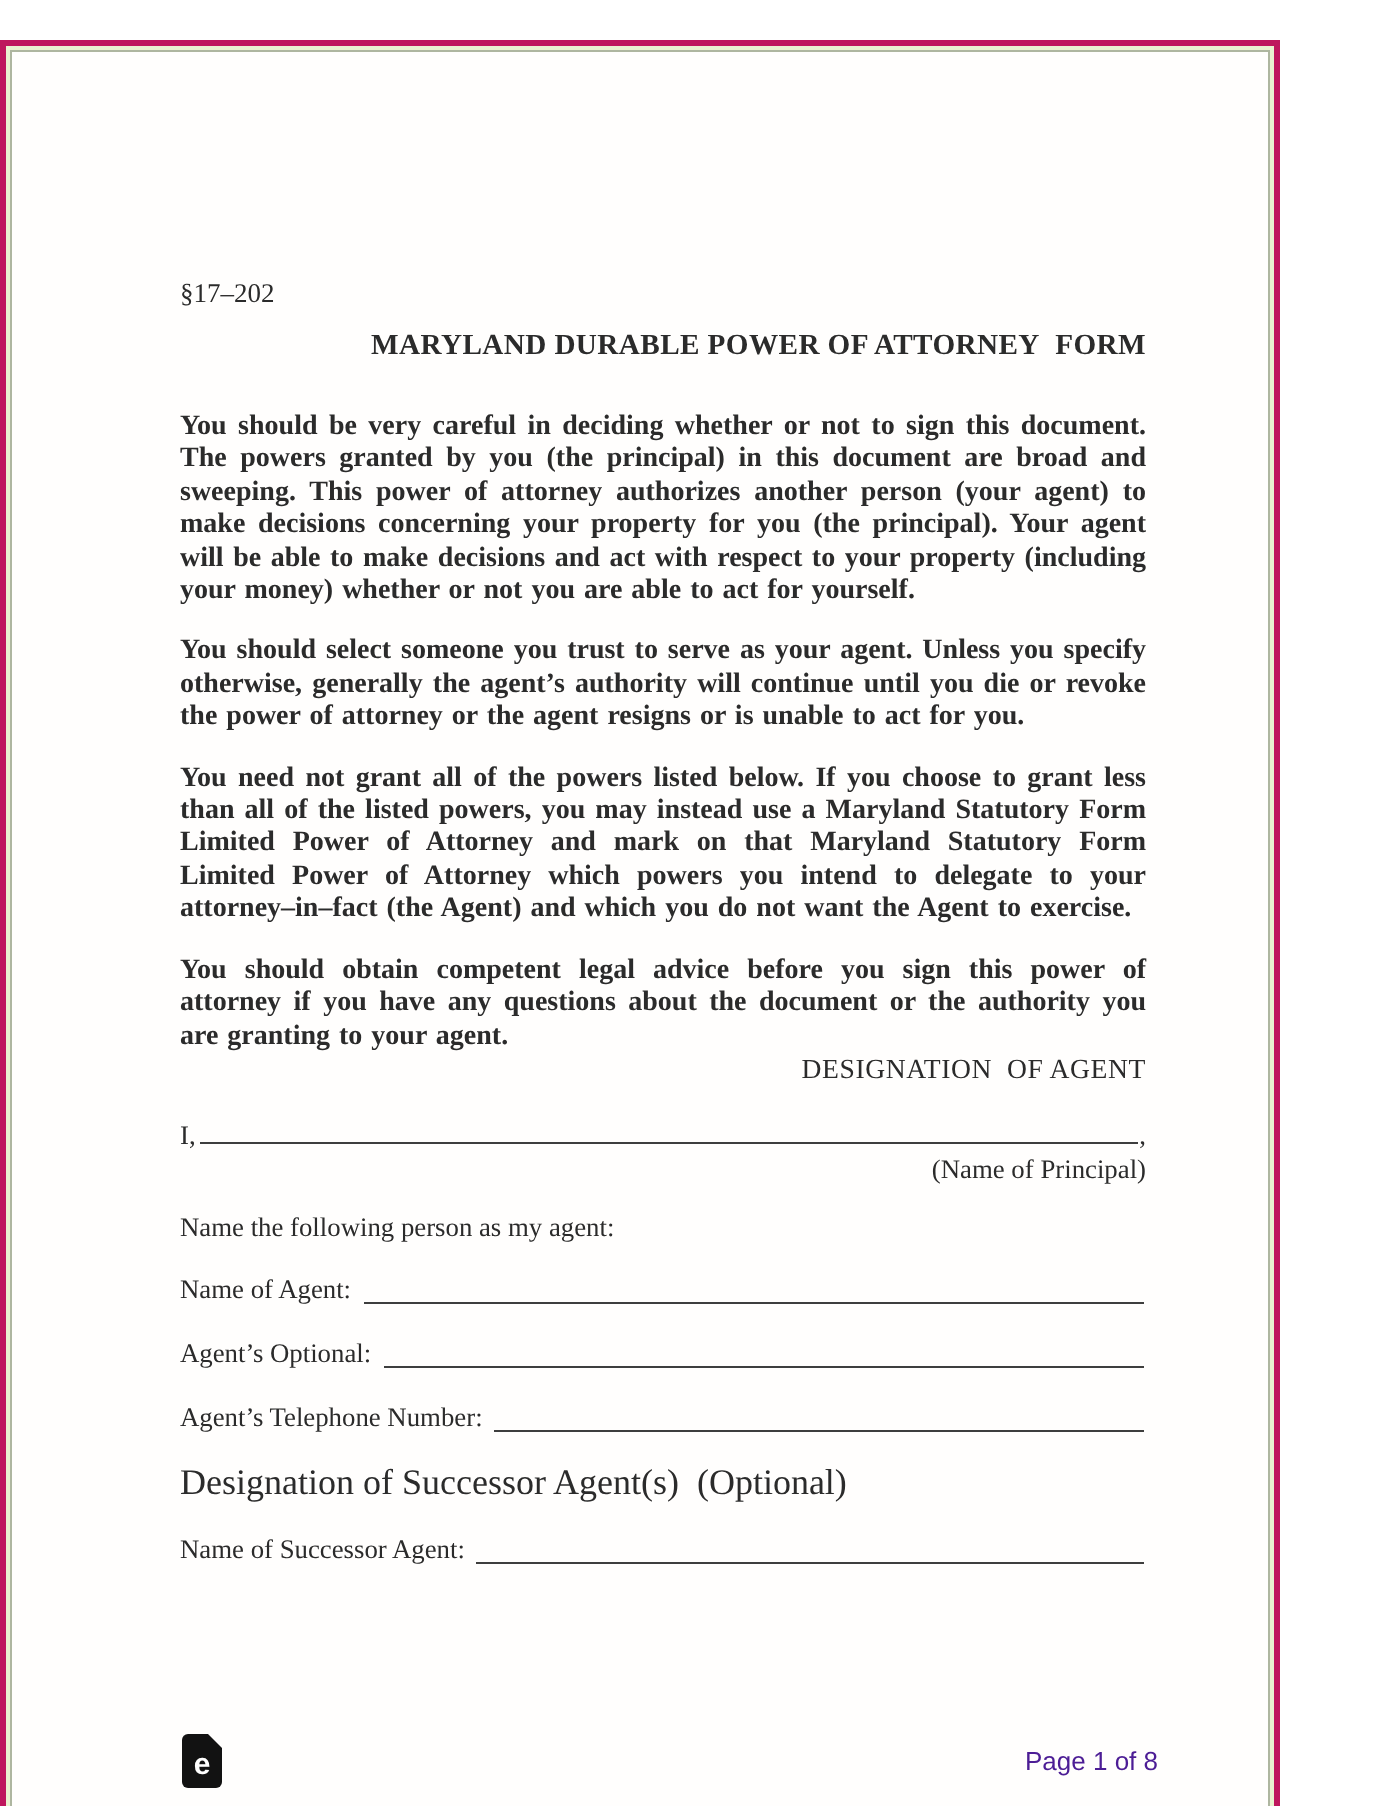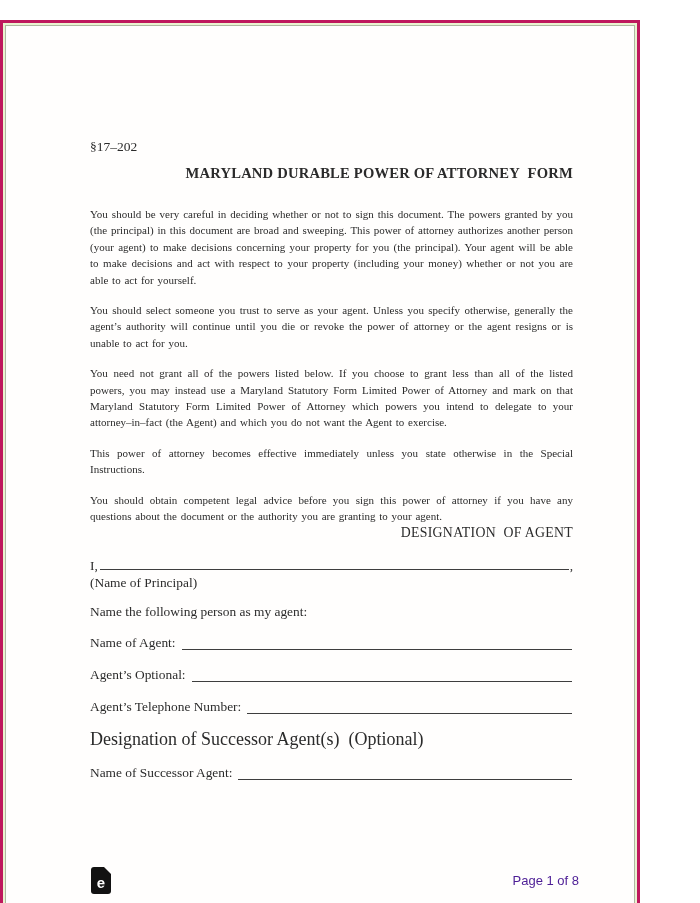--- a/index.html
+++ b/index.html
@@ -32,25 +32,26 @@
     margin: 0 0 10px 0;
   }
   .title {
     font-size: 14.6px;
     font-weight: bold;
     text-align: right;
     letter-spacing: 0.2px;
     margin: 0 0 24px 0;
   }
   .para {
-    font-size: 11px;
+    font-size: 14px;
     line-height: 16.4px;
     text-align: justify;
     margin: 0 0 14px 0;
     word-spacing: 1px;
+    font-weight: bold;
   }
   .caps-heading {
     font-size: 13.8px;
     text-align: right;
     letter-spacing: 0.3px;
     margin: 0;
   }
   .principal-row {
     display: flex;
     align-items: baseline;
@@ -59,21 +60,21 @@
   }
   .fill-line {
     flex: 1 1 auto;
     border-bottom: 1px solid #3e3e3e;
     height: 14px;
     margin: 0 1px 2px 2px;
     min-width: 40px;
   }
   .caption {
     font-size: 13.4px;
-    text-align: left;
+    text-align: right;
     margin: 1px 0 0 0;
   }
   .intro-line {
     font-size: 13.4px;
     margin: 13px 0 0 0;
   }
   .field-row {
     display: flex;
     align-items: center;
     font-size: 13.4px;
@@ -139,21 +140,20 @@
 <div class="frame">
   <div class="page-content">
 
     <div class="statute">§17–202</div>
 
     <h1 class="title">MARYLAND DURABLE POWER OF ATTORNEY&nbsp; FORM</h1>
 
     <p class="para">You should be very careful in deciding whether or not to sign this document. The powers granted by you (the principal) in this document are broad and sweeping. This power of attorney authorizes another person (your agent) to make decisions concerning your property for you (the principal). Your agent will be able to make decisions and act with respect to your property (including your money) whether or not you are able to act for yourself.</p>
     <p class="para">You should select someone you trust to serve as your agent. Unless you specify otherwise, generally the agent’s authority will continue until you die or revoke the power of attorney or the agent resigns or is unable to act for you.</p>
     <p class="para">You need not grant all of the powers listed below. If you choose to grant less than all of the listed powers, you may instead use a Maryland Statutory Form Limited Power of Attorney and mark on that Maryland Statutory Form Limited Power of Attorney which powers you intend to delegate to your attorney–in–fact (the Agent) and which you do not want the Agent to exercise.</p>
-    <p class="para">This power of attorney becomes effective immediately unless you state otherwise in the Special Instructions.</p>
     <p class="para" style="margin-bottom:0;">You should obtain competent legal advice before you sign this power of attorney if you have any questions about the document or the authority you are granting to your agent.</p>
 
     <div class="caps-heading">DESIGNATION&nbsp; OF AGENT</div>
 
     <div class="principal-row">
       <span>I,</span>
       <span class="fill-line"></span>
       <span>,</span>
     </div>
     <div class="caption">(Name of Principal)</div>

